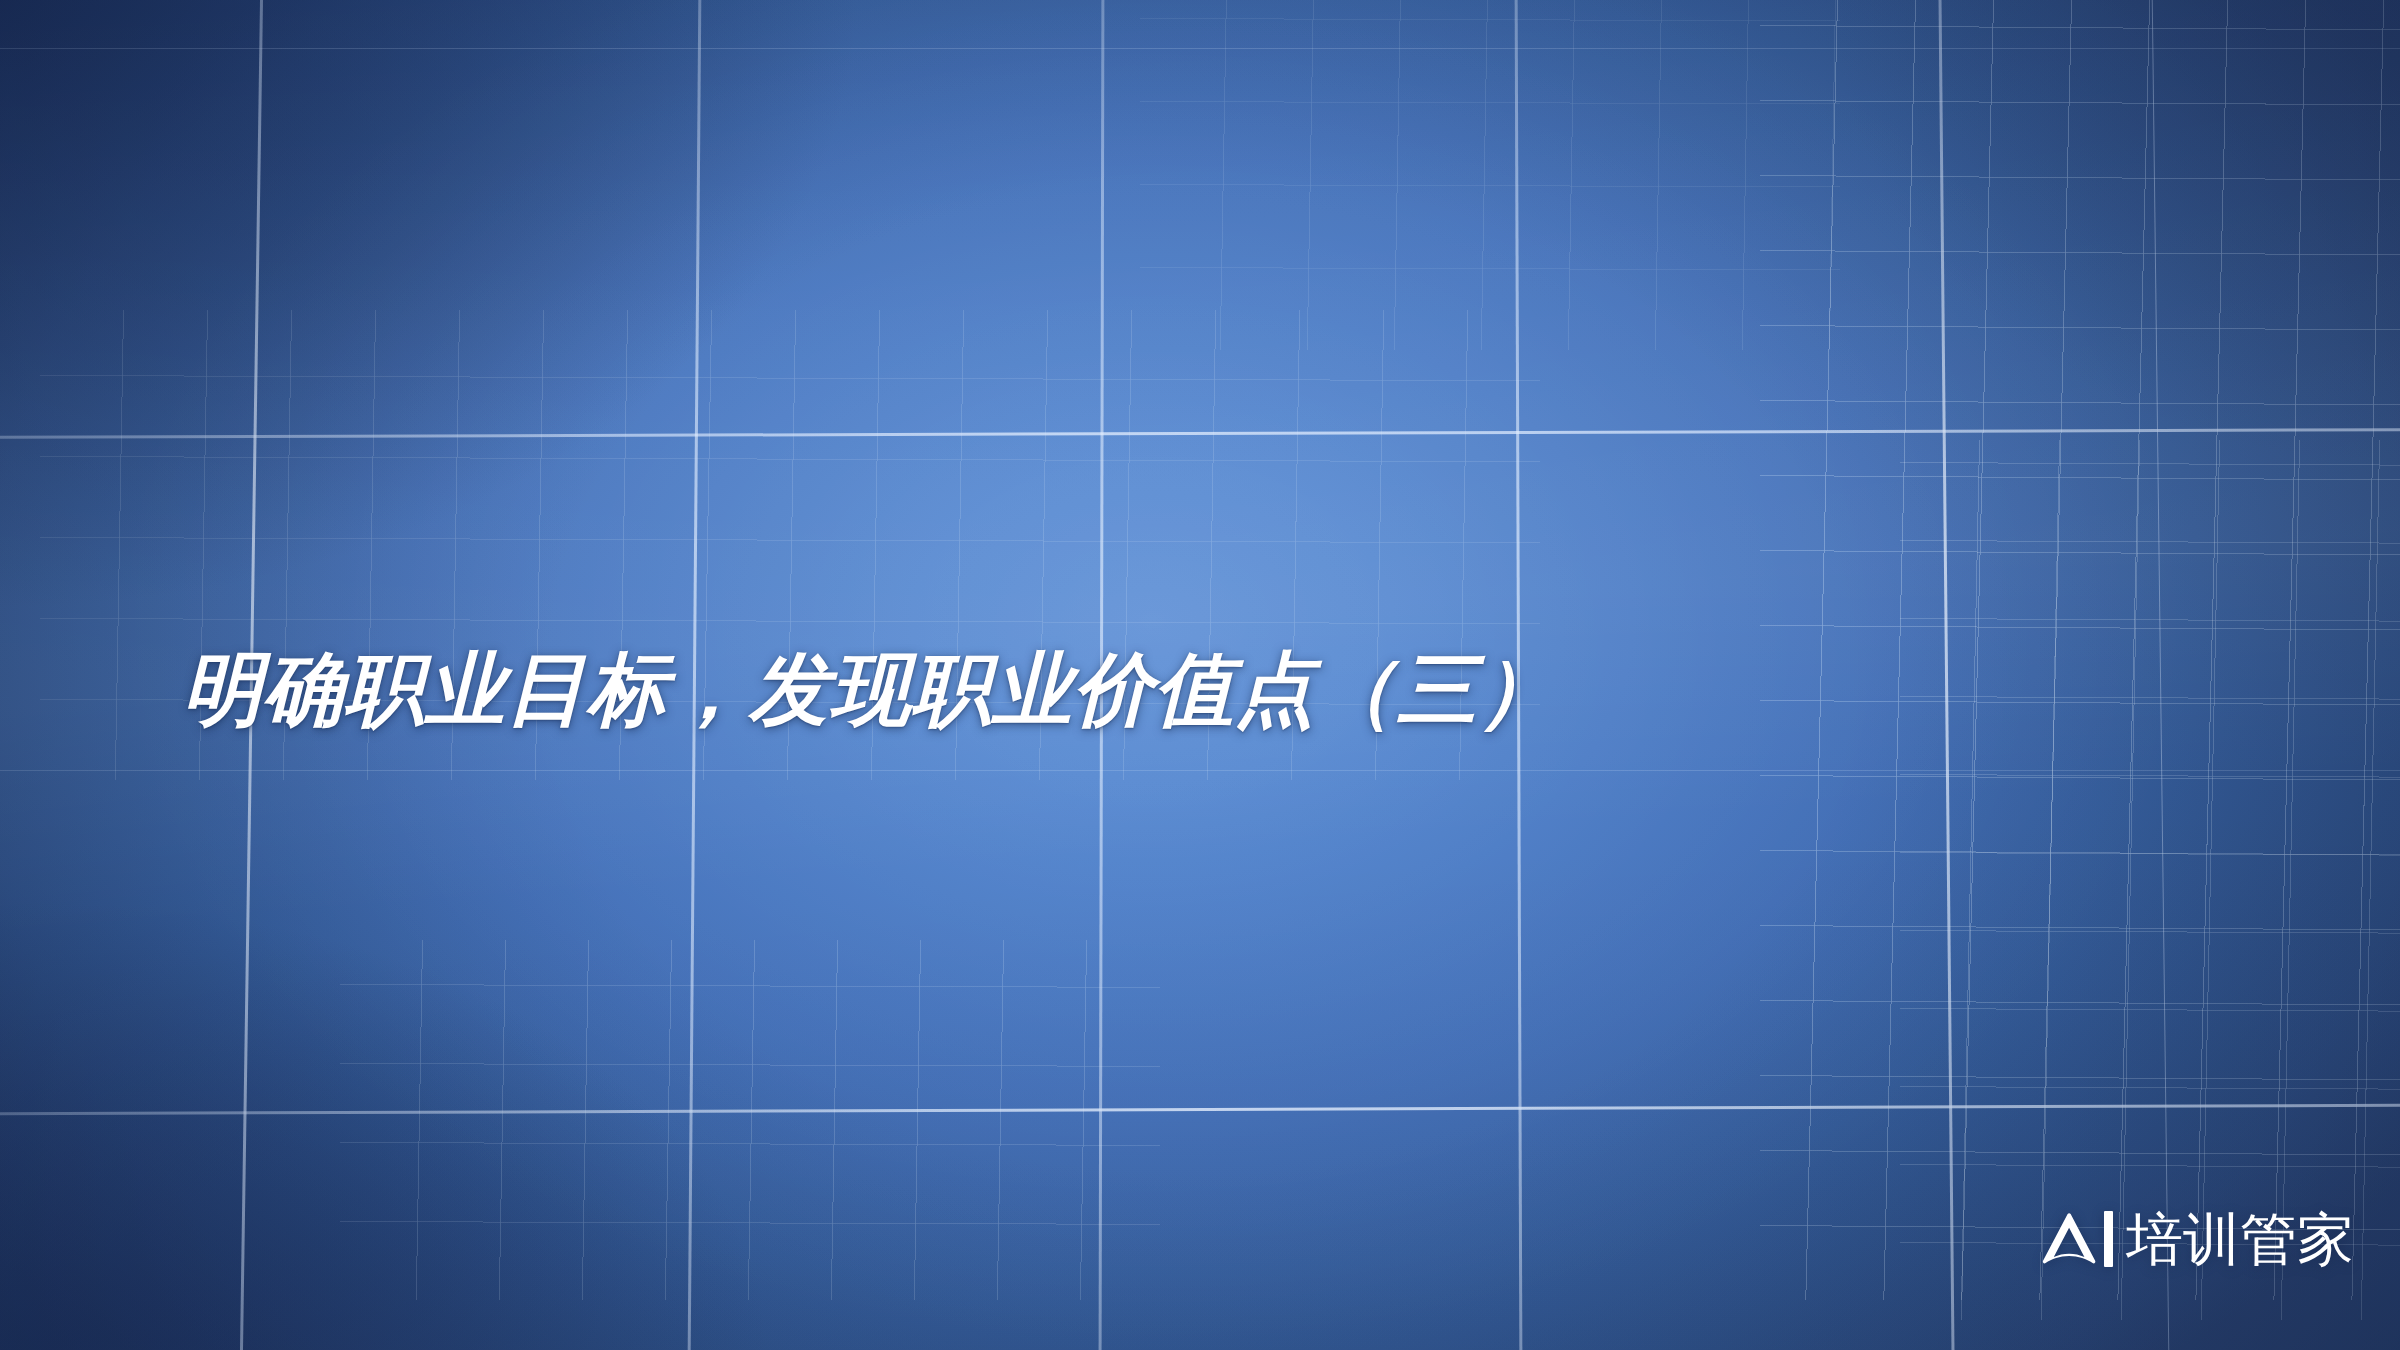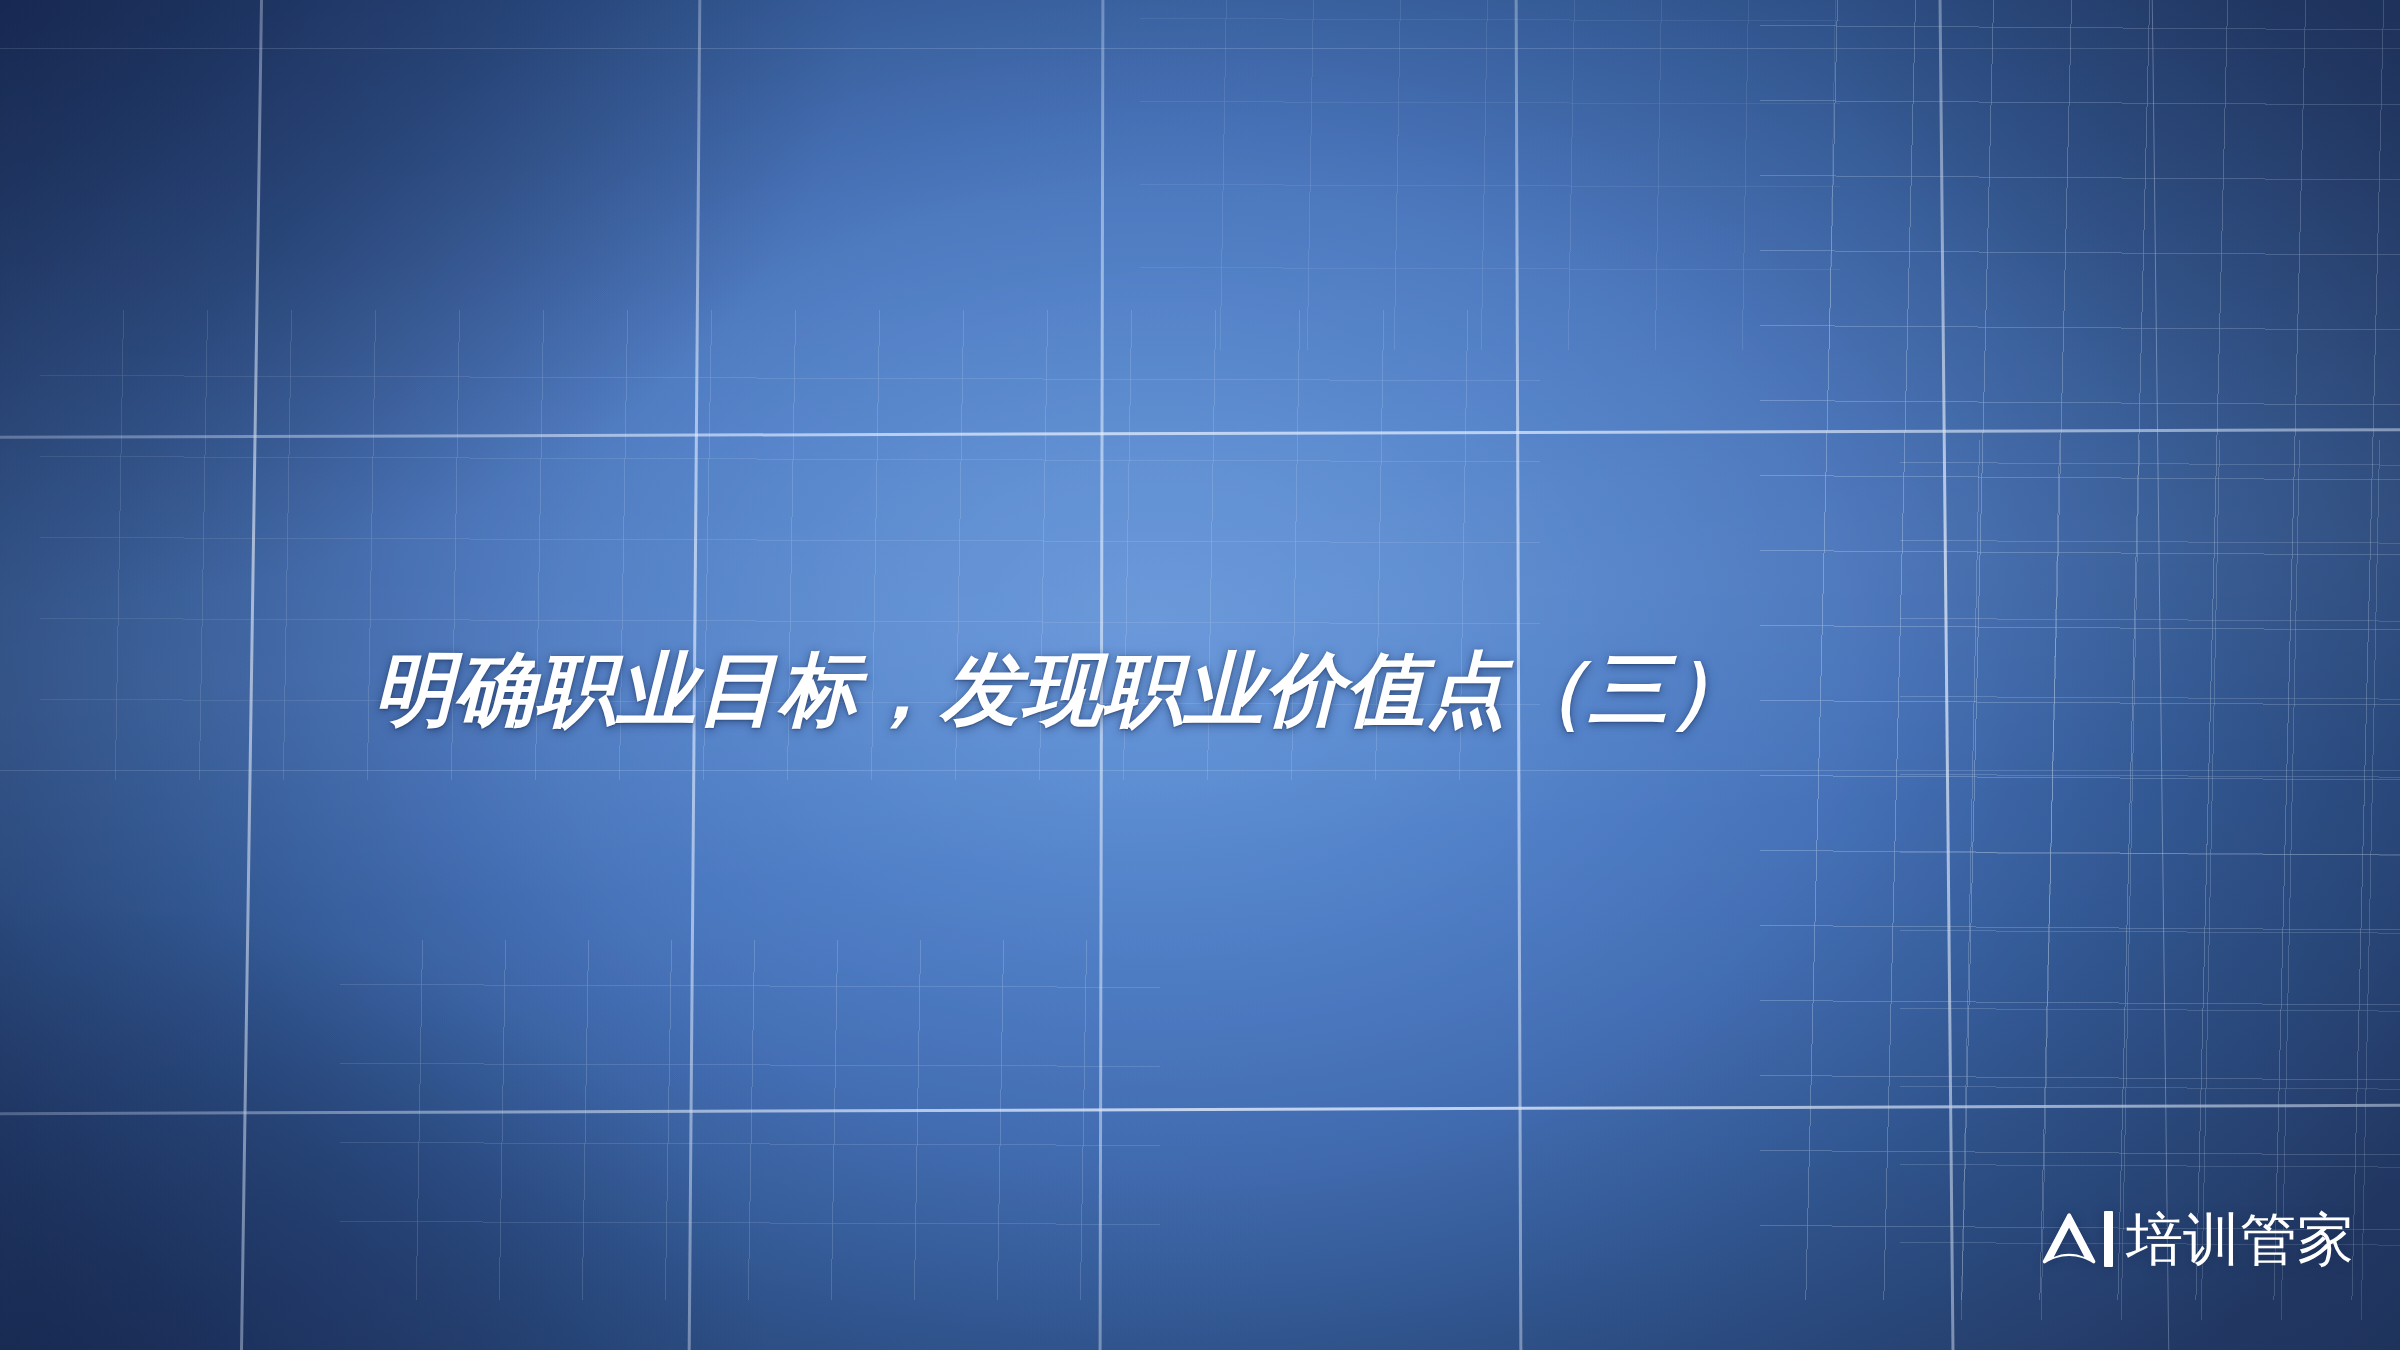--- a/index.html
+++ b/index.html
@@ -8,21 +8,20 @@
     background: #1b2b50;
   }
   #stage {
     position: relative;
     width: 2400px;
     height: 1350px;
     overflow: hidden;
     font-family: "Liberation Sans", "DejaVu Sans", sans-serif;
     background: #b91c1c;
     isolation: isolate;
-    text-align: center;
   }
 
   
   .bg-base {
     position: absolute;
     inset: 0;
     background:
       radial-gradient(ellipse 1500px 1000px at 48% 46%,
         #5287d3 0%,
         #4d82ce 16%,

